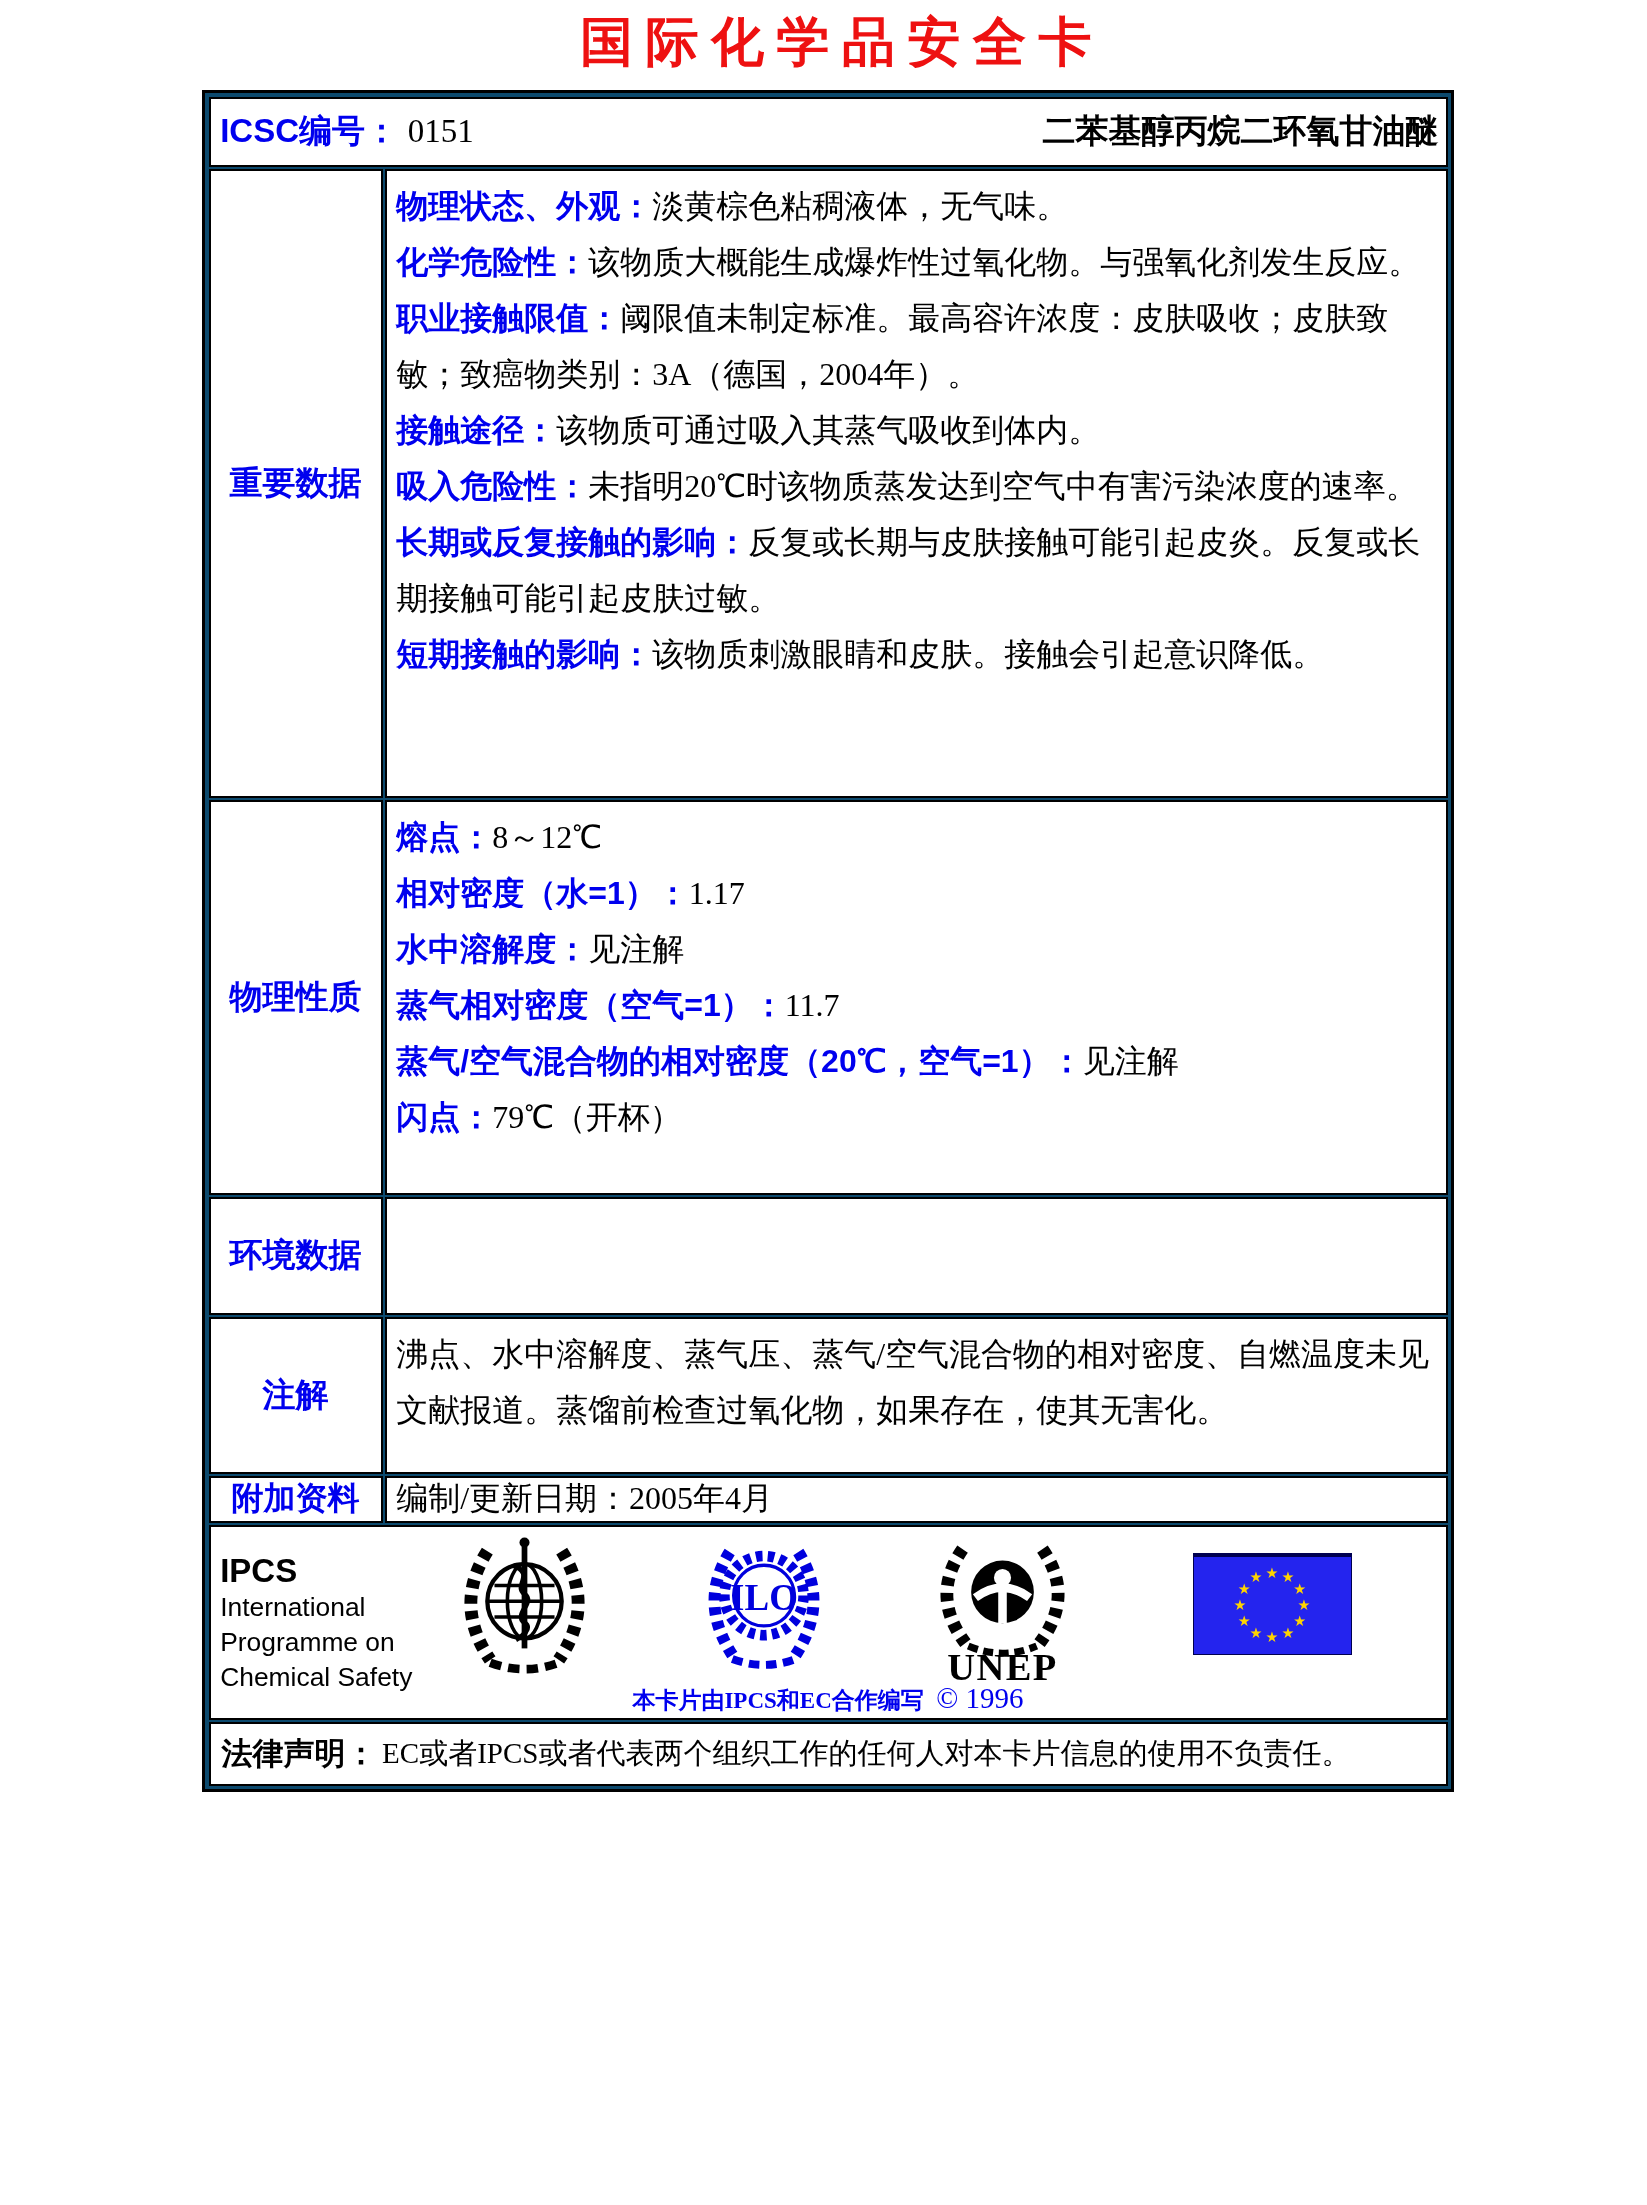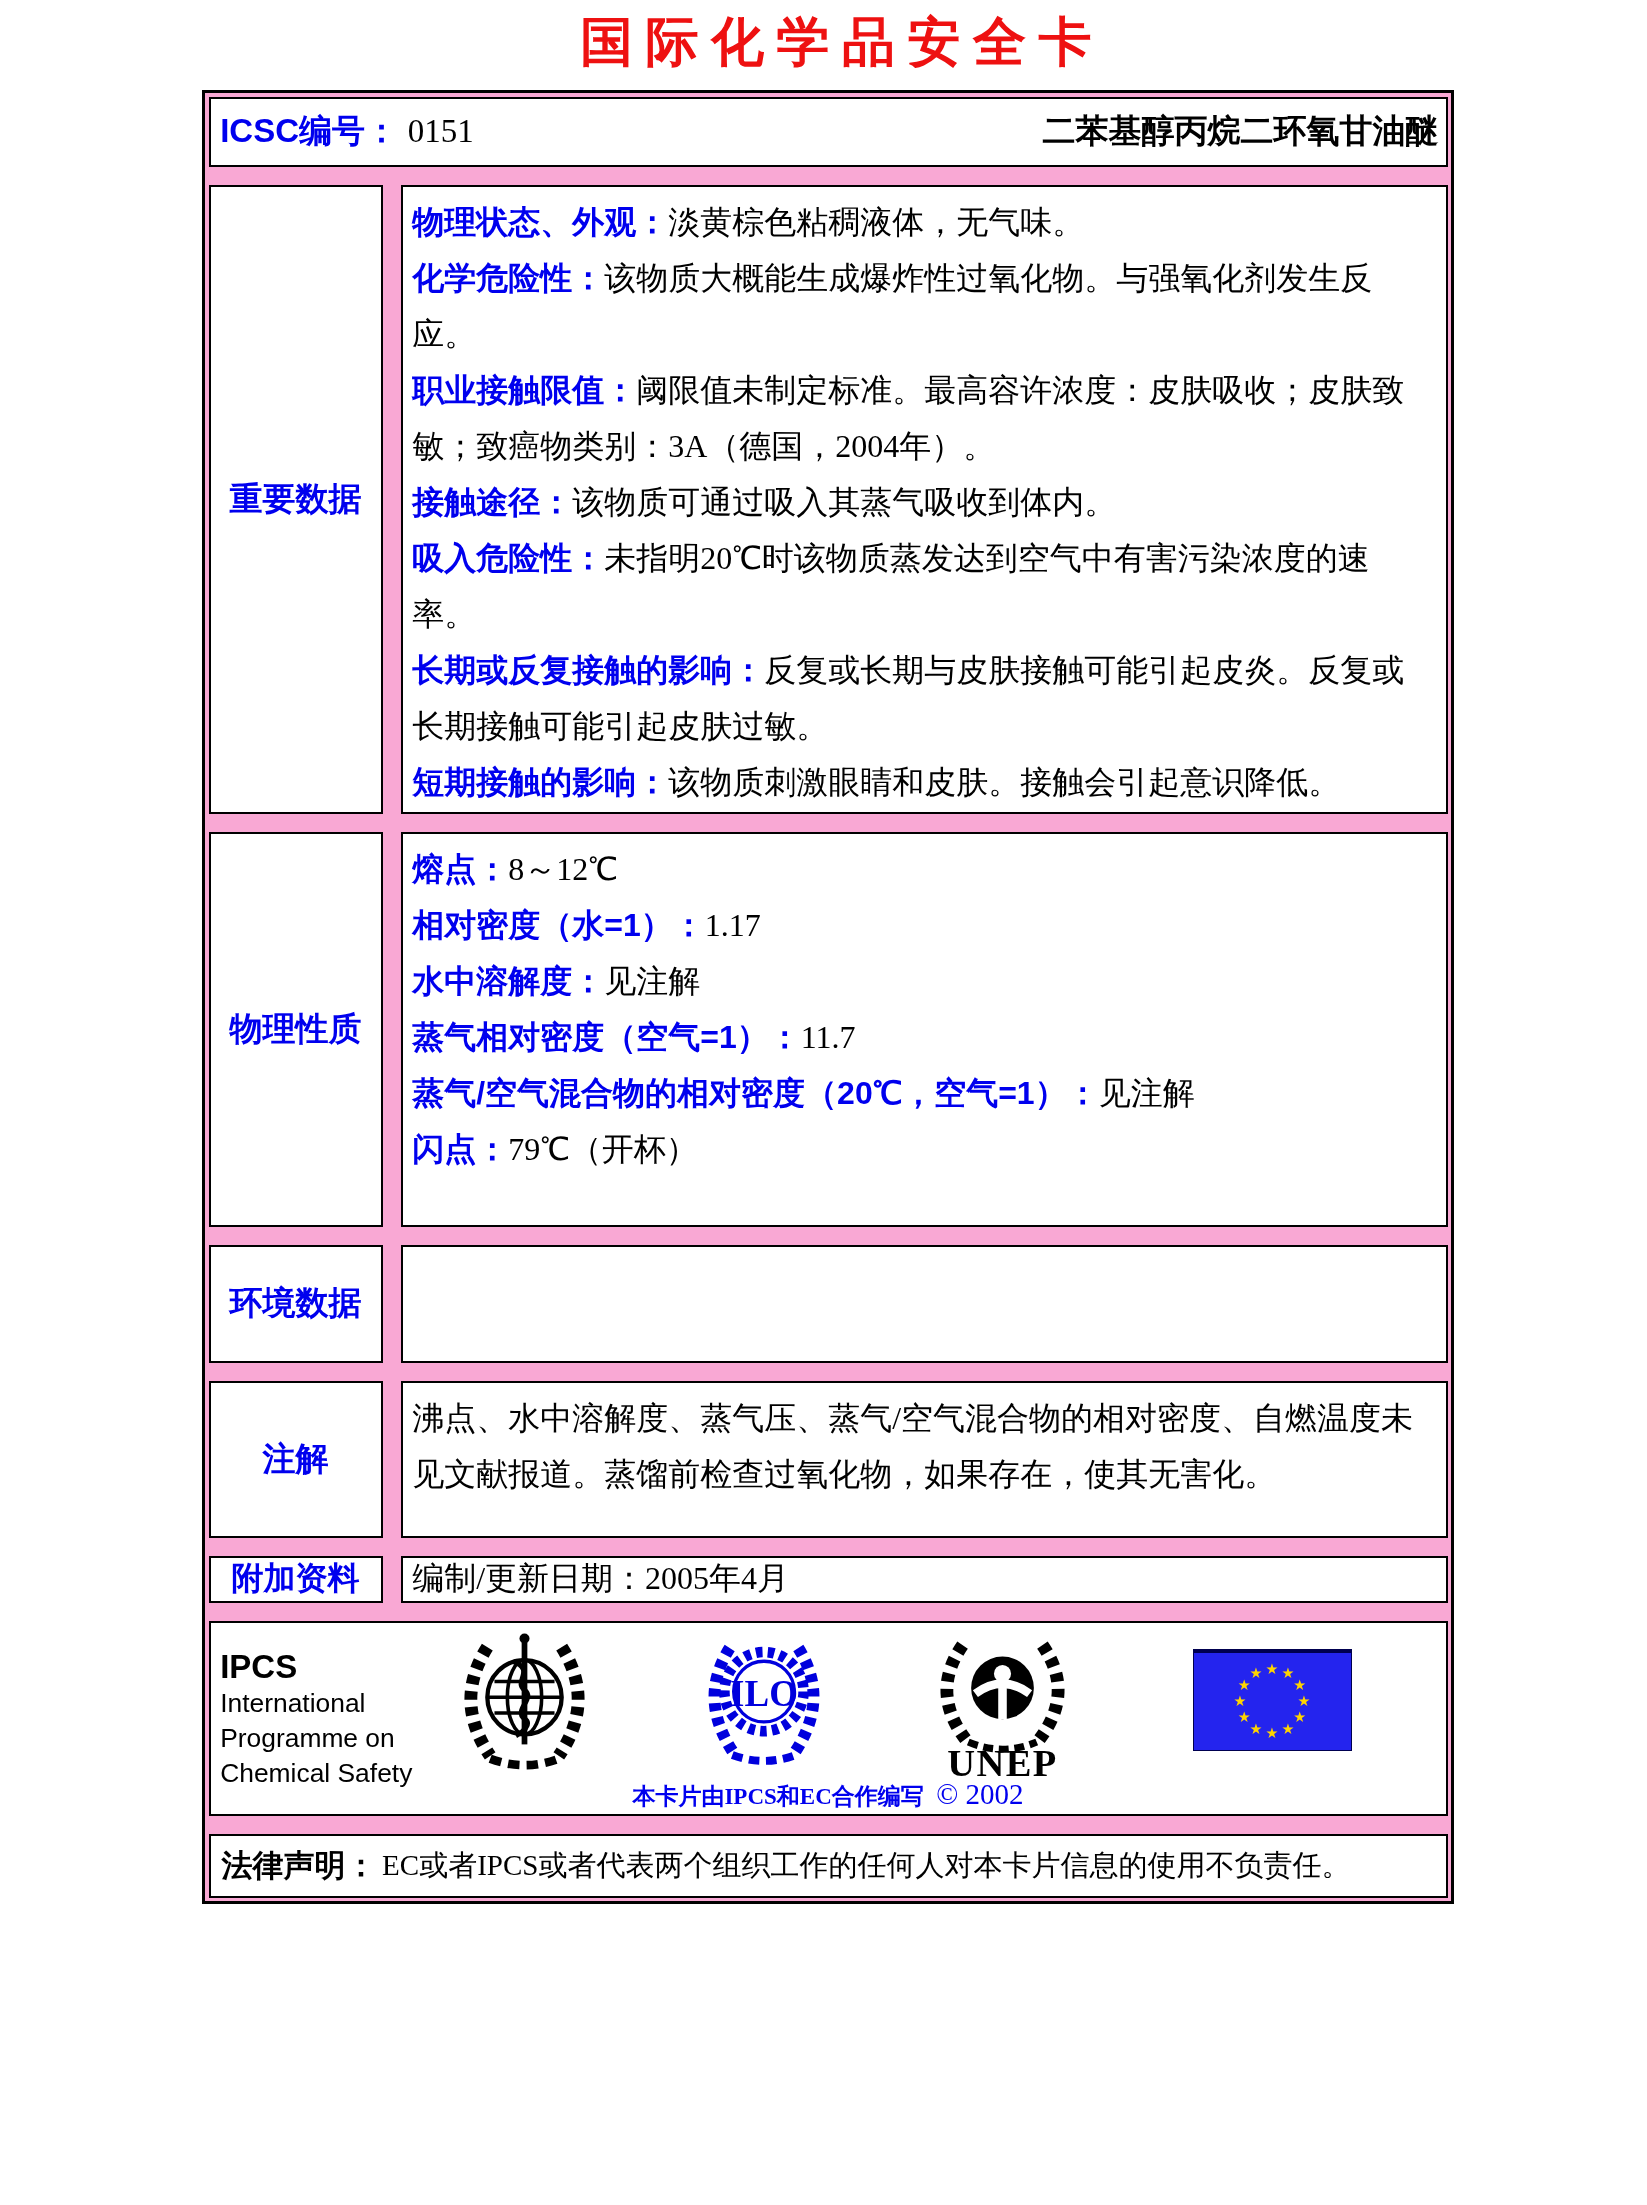--- a/index.html
+++ b/index.html
@@ -4,23 +4,23 @@
 <style>
   html,body{margin:0;padding:0;background:#fff;}
   body{width:1647px;height:2205px;position:relative;font-family:"Liberation Serif",serif;color:#000;}
   .page{position:absolute;inset:0;}
 
   .title{position:absolute;left:216px;top:7px;width:1252px;margin:0;text-align:center;
          font-size:53px;font-weight:bold;letter-spacing:12.5px;color:#EE1111;
          font-family:"Liberation Serif",serif;}
 
   .card{position:absolute;left:202px;top:90px;width:1252px;box-sizing:border-box;
-        border:3.5px solid #000;padding:3.5px;background:#f9a8d4;
+        border:3.5px solid #000;padding:3.5px;background:#0c4a6e;
         display:grid;grid-template-columns:174px 1fr;
-        grid-template-rows:70px 629px 395px 118px 157px 47px 195px 64px;gap:18px;}
+        grid-template-rows:70px 629px 395px 118px 157px 47px 195px 64px;gap:2px;}
 
   .cell{border:2.8px solid #000;box-sizing:border-box;background:#fff;overflow:hidden;}
   .full{grid-column:1 / -1;}
 
   .label-cell{display:flex;align-items:center;justify-content:center;
               font-family:"Liberation Sans",sans-serif;font-weight:bold;
               font-size:33px;color:#0000EE;text-align:center;}
 
   .content-cell{padding:7px 12.5px 0 9.7px;font-size:32px;line-height:56px;}
   .content-cell p{margin:0;}
@@ -172,21 +172,21 @@
           <text x="45" y="50" font-size="9" fill="#FFD400" text-anchor="middle" dominant-baseline="central">★</text>
           <text x="35" y="47.3" font-size="9" fill="#FFD400" text-anchor="middle" dominant-baseline="central">★</text>
           <text x="27.7" y="40" font-size="9" fill="#FFD400" text-anchor="middle" dominant-baseline="central">★</text>
           <text x="25" y="30" font-size="9" fill="#FFD400" text-anchor="middle" dominant-baseline="central">★</text>
           <text x="27.7" y="20" font-size="9" fill="#FFD400" text-anchor="middle" dominant-baseline="central">★</text>
           <text x="35" y="12.7" font-size="9" fill="#FFD400" text-anchor="middle" dominant-baseline="central">★</text>
         </svg>
       </div>
 
       <div class="caption">
-        <span class="caption-main">本卡片由IPCS和EC合作编写</span><span class="caption-copy">© 2002</span>
+        <span class="caption-main">本卡片由IPCS和EC合作编写</span><span class="caption-copy">© 1996</span>
       </div>
     </div>
 
     <div class="cell full legal-row">
       <span class="legal-label">法律声明：</span>
       <span class="legal-text">EC或者IPCS或者代表两个组织工作的任何人对本卡片信息的使用不负责任。</span>
     </div>
 
   </div>
 </div>

